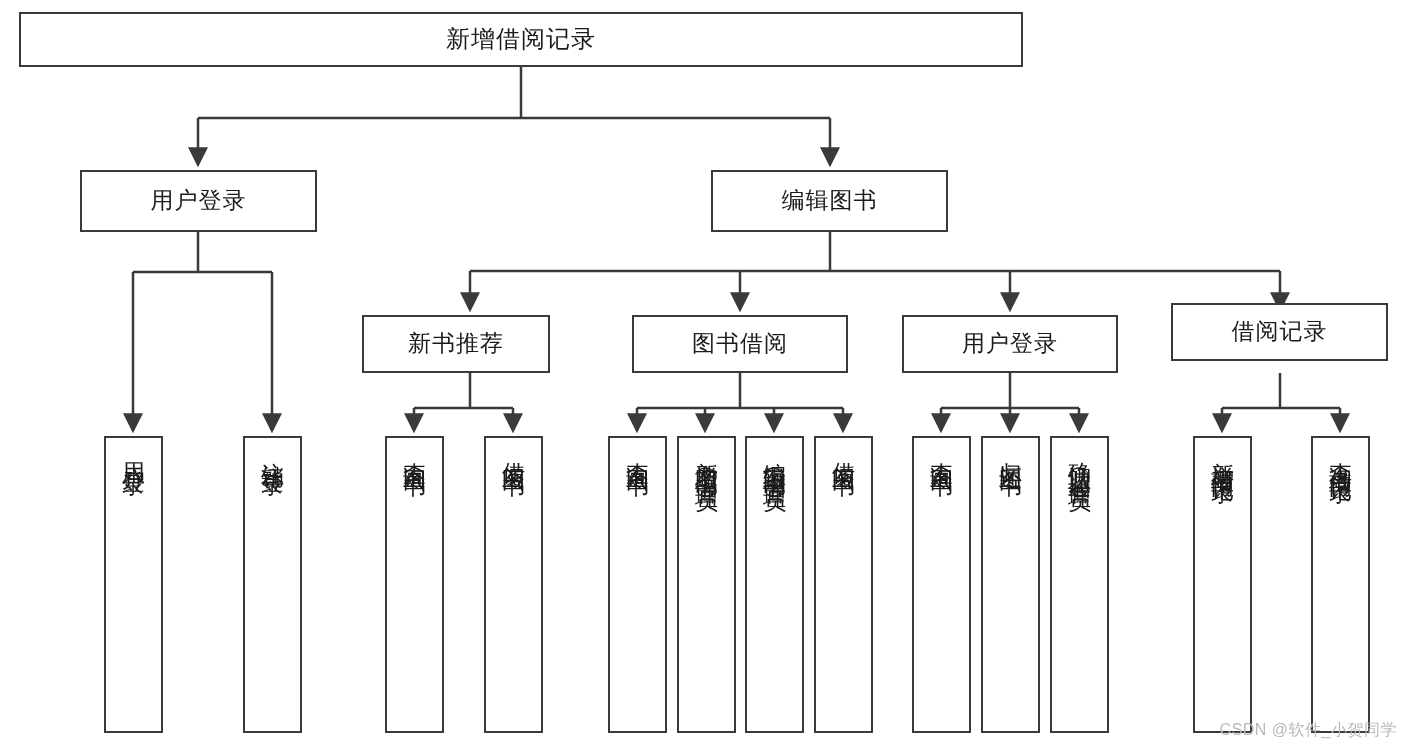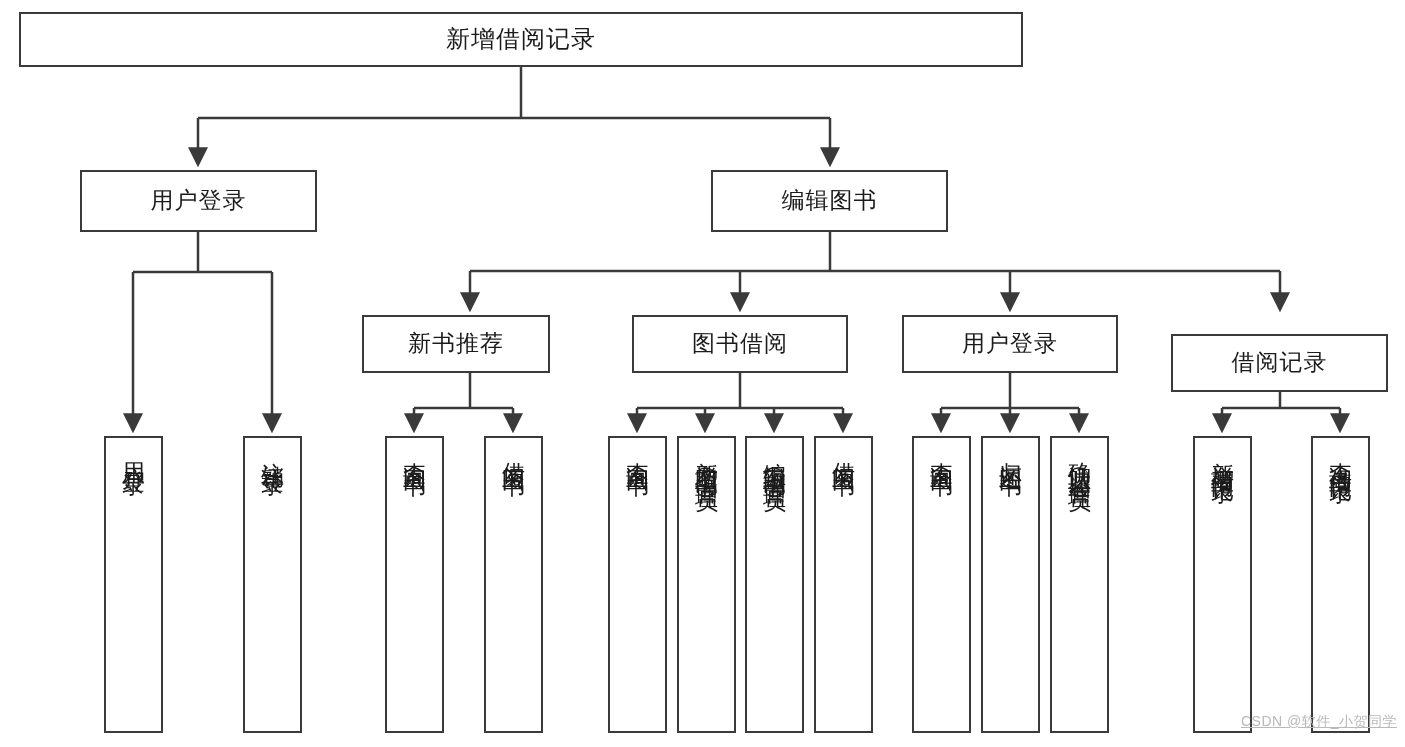--- a/index.html
+++ b/index.html
@@ -53,27 +53,26 @@
     writing-mode: vertical-rl;
     text-orientation: upright;
     letter-spacing: 4px;
     line-height: 1.0;
     white-space: nowrap;
     display: block;
   }
   .watermark {
     position: absolute;
     right: 8px;
-    bottom: 16px;
-    font-size: 14px;
+    bottom: 6px;
+    font-size: 16px;
     color: #b9b9b9;
     letter-spacing: 0.5px;
     z-index: 5;
     white-space: nowrap;
-    text-decoration: underline;
   }
 </style>
 </head>
 <body>
 
 <div id="canvas">
 
   <svg id="edges" viewBox="0 0 1405 747">
     <defs>
       <marker id="arrow" viewBox="0 0 12 12" refX="10" refY="6" markerWidth="8" markerHeight="8" orient="auto-start-reverse">
@@ -137,21 +136,21 @@
 
   <div class="node horiz" style="left:362px; top:315px; width:188px; height:58px;">
     <span>新书推荐</span>
   </div>
   <div class="node horiz" style="left:632px; top:315px; width:216px; height:58px;text-align:right;">
     <span>图书借阅</span>
   </div>
   <div class="node horiz" style="left:902px; top:315px; width:216px; height:58px;">
     <span>用户登录</span>
   </div>
-  <div class="node horiz" style="left:1171px; top:334px; width:217px; height:58px;text-align:right;">
+  <div class="node horiz" style="left:1171px; top:303px; width:217px; height:58px;text-align:right;">
     <span>借阅记录</span>
   </div>
 
   <div class="node leaf" style="left:104px; top:436px; width:59px; height:297px;">
     <span class="vtext">用户登录</span>
   </div>
   <div class="node leaf" style="left:243px; top:436px; width:59px; height:297px;">
     <span class="vtext">注销登录</span>
   </div>
 

